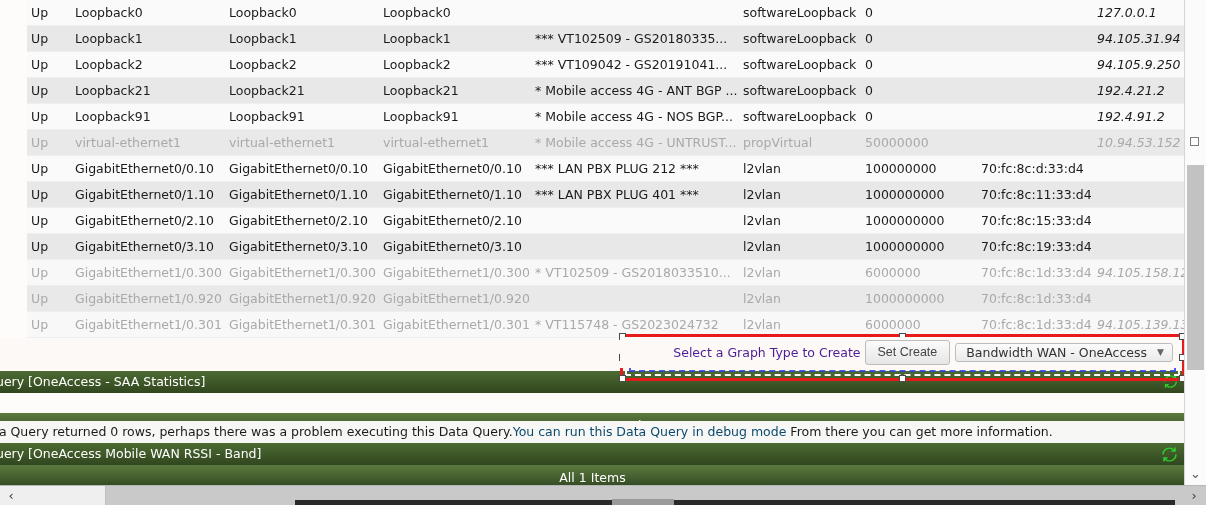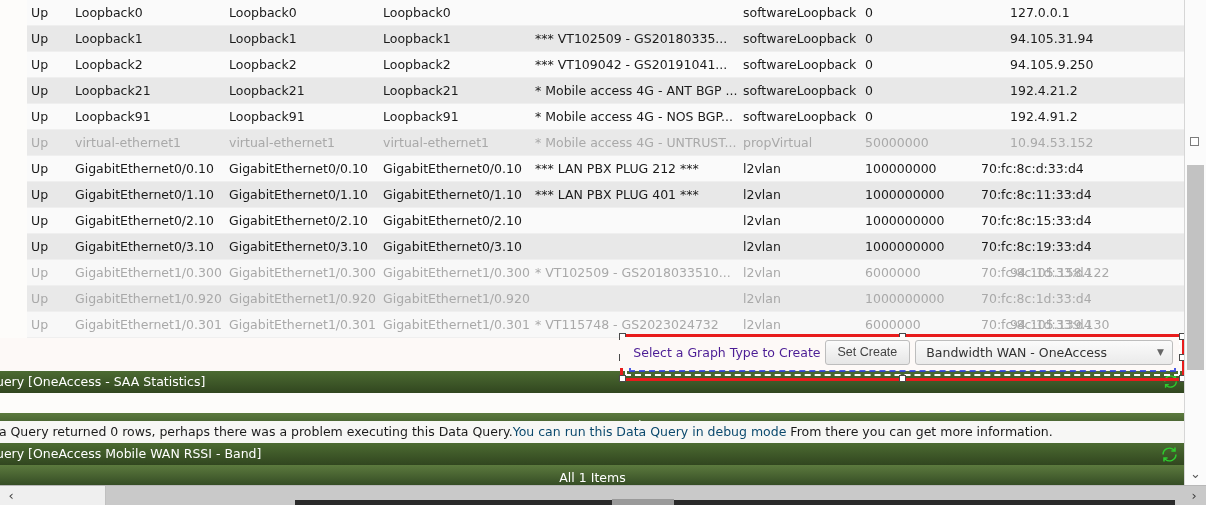--- a/index.html
+++ b/index.html
@@ -52,21 +52,21 @@
     height: 26px;
   }
   .c-status { left: 4px;  width: 42px; }
   .c-name   { left: 48px; width: 152px; }
   .c-alias  { left: 202px;width: 152px; }
   .c-descr1 { left: 356px;width: 150px; }
   .c-alias2 { left: 508px;width: 206px; }
   .c-type   { left: 716px;width: 118px; }
   .c-speed  { left: 838px;width: 118px; text-align: left;}
   .c-mac    { left: 954px;width: 110px; }
-  .c-ip     { left: 983px;width: 110px; }
+  .c-ip     { left: 1070px;width: 110px; font-style: italic; }
 
   .chk-wrap {
     position: absolute;
     left: 1158px; top: 5px;
     width: 15px; height: 15px;
   }
   .chk {
     width: 13px; height: 13px;
     border: 2px solid #8a8a9a;
     background: #ffffff;
@@ -153,29 +153,28 @@
     height: 25px;
     line-height: 15px;
   }
   .dropdown {
     font-size: 12.5px;
     color: #333;
     background: linear-gradient(#fbfbfb, #eaeaea);
     border: 1px solid #bdbdbd;
     border-radius: 3px;
     padding: 4px 8px 5px 10px;
-    height: 25px;
+    height: 19px;
     line-height: 15px;
     display: flex;
     align-items: center;
     cursor: pointer;
     box-sizing: border-box;
     min-width: 206px;
     justify-content: space-between;
-    gap: 40px;
   }
   .caret {
     margin-left: 10px;
     font-size: 9px;
     color: #666;
     line-height: 1;
   }
 
   
   .green-title {

